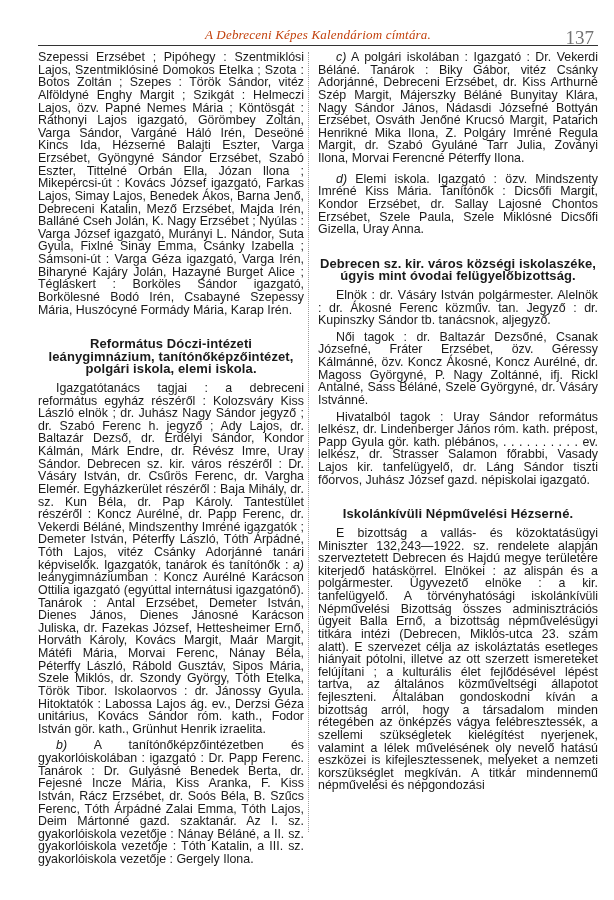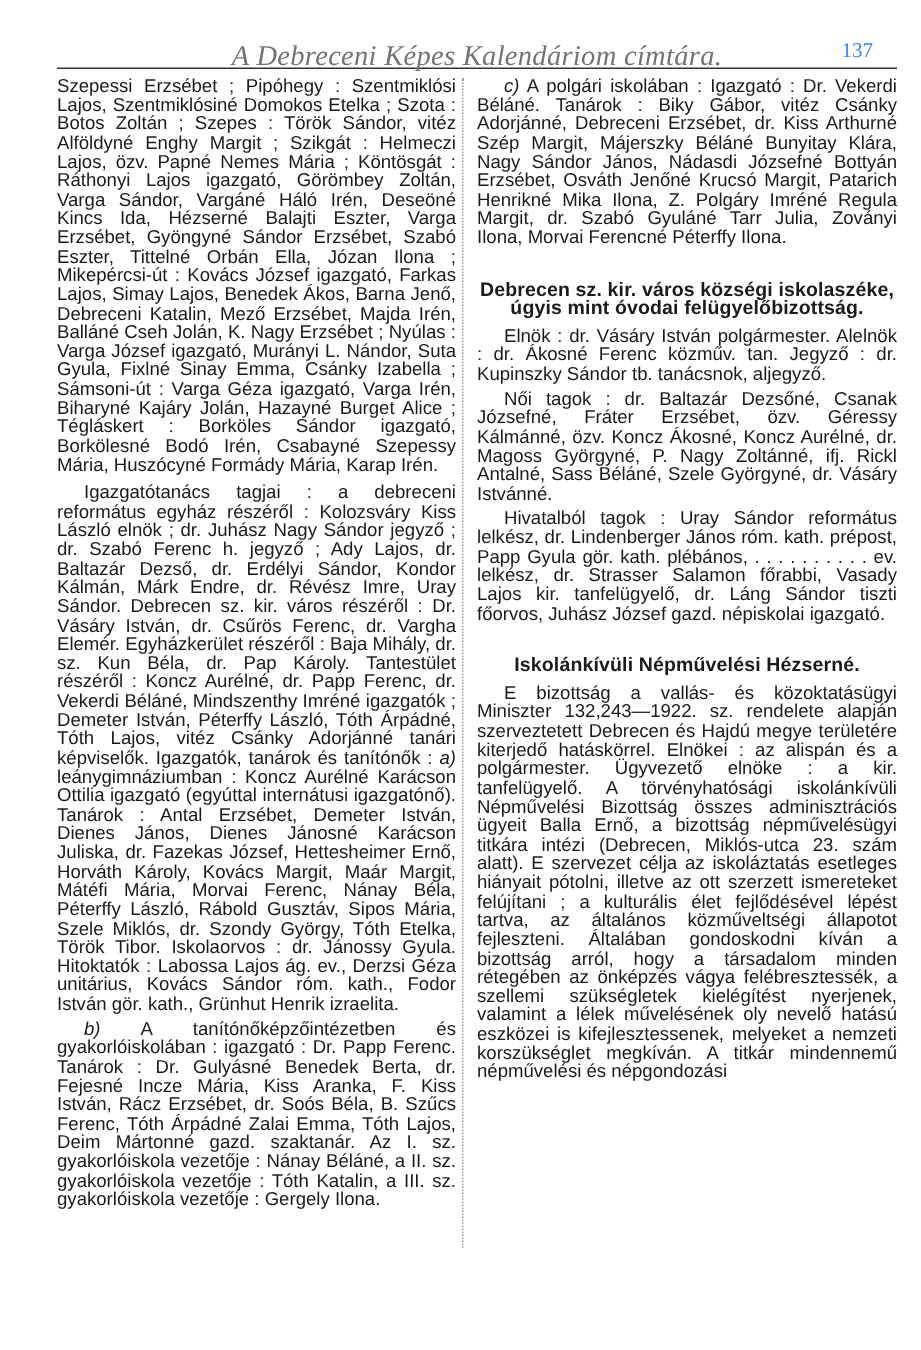--- a/index.html
+++ b/index.html
@@ -10,25 +10,25 @@
       position: relative;
     }
     .page { position: absolute; left: 0; top: 0; width: 614px; height: 900px; }
     .running-head {
       position: absolute; left: 38px; top: 27px; width: 560px; height: 18px;
       border-bottom: 1.5px solid #333;
     }
     .running-title {
       position: absolute; left: 0; right: 0; top: 0; text-align: center;
       font-family: "Liberation Serif", serif; font-style: italic;
-      font-size: 19px; letter-spacing: 0.2px; color: #737373;
+      font-size: 13px; letter-spacing: 0.2px; color: #c2410c;
     }
     .page-number {
-      position: absolute; right: 16px; top: 0;
-      font-family: "Liberation Serif", serif; font-size: 14px; color: #3b82f6;
+      position: absolute; right: 4px; top: 0;
+      font-family: "Liberation Serif", serif; font-size: 19px; color: #737373;
     }
     .col {
       position: absolute; top: 51px;
       font-family: Liberation Sans, sans-serif;
       font-size: 12.4px; line-height: 12.62px;
       text-align: justify; hyphens: manual;
       color: #1a1a1a;
     }
     .col-left { left: 38px; width: 266px; }
     .col-right { left: 318px; width: 280px; }
@@ -56,29 +56,31 @@
   <div class="running-head">
     <div class="running-title">A Debreceni Képes Kalendáriom címtára.</div>
     <div class="page-number">137</div>
   </div>
 
   <div class="divider"></div>
 
   <div class="col col-left">
     <p>Szepessi Erzsébet ; Pipóhegy : Szentmiklósi Lajos, Szentmiklósiné Domokos Etelka ; Szota : Botos Zoltán ; Szepes : Török Sándor, vitéz Alföldyné Enghy Margit ; Szikgát : Helmeczi Lajos, özv. Papné Nemes Mária ; Köntösgát : Ráthonyi Lajos igazgató, Görömbey Zoltán, Varga Sándor, Vargáné Háló Irén, Deseöné Kincs Ida, Hézserné Balajti Eszter, Varga Erzsébet, Gyöngyné Sándor Erzsébet, Szabó Eszter, Tittelné Orbán Ella, Józan Ilona ; Mikepércsi-út : Kovács József igazgató, Farkas Lajos, Simay Lajos, Benedek Ákos, Barna Jenő, Debreceni Katalin, Mező Erzsébet, Majda Irén, Balláné Cseh Jolán, K. Nagy Erzsébet ; Nyúlas : Varga József igazgató, Murányi L. Nándor, Suta Gyula, Fixlné Sinay Emma, Csánky Izabella ; Sámsoni-út : Varga Géza igazgató, Varga Irén, Biharyné Kajáry Jolán, Hazayné Burget Alice ; Téglás­kert : Borköles Sándor igazgató, Borkölesné Bodó Irén, Csabayné Szepessy Mária, Huszócyné Formády Mária, Karap Irén.</p>
 
+    <p class="heading heading-just gap-l">Református Dóczi-intézeti leánygimnázium, tanítónőképzőintézet, polgári iskola, elemi iskola.</p>
 
     <p class="indent after-heading"><span>Igazgatótanács tagjai : a debreceni református egyház részéről : Kolozsváry Kiss László elnök ; dr. Juhász Nagy Sándor jegyző ; dr. Szabó Ferenc h. jegyző ; Ady Lajos, dr. Baltazár Dezső, dr. Erdélyi Sándor, Kondor Kálmán, Márk Endre, dr. Révész Imre, Uray Sándor. Debrecen sz. kir. város részéről : Dr. Vásáry István, dr. Csűrös Ferenc, dr. Vargha Elemér. Egyházkerület részéről : Baja Mihály, dr. sz. Kun Béla, dr. Pap Károly. Tantestület részéről : Koncz Aurélné, dr. Papp Ferenc, dr. Vekerdi Béláné, Mindszenthy Imréné igazgatók ; Demeter István, Péterffy László, Tóth Árpádné, Tóth Lajos, vitéz Csánky Adorjánné tanári képviselők. Igazgatók, tanárok és tanítónők : </span><span class="ital">a)</span><span> leánygimnáziumban : Koncz Aurélné Karácson Ottilia igazgató (egyúttal internátusi igazgatónő). Tanárok : Antal Erzsébet, Demeter István, Dienes János, Dienes Jánosné Karácson Juliska, dr. Fazekas József, Hettesheimer Ernő, Horváth Károly, Kovács Margit, Maár Margit, Mátéfi Mária, Morvai Ferenc, Nánay Béla, Péterffy László, Rábold Gusztáv, Sipos Mária, Szele Miklós, dr. Szondy György, Tóth Etelka, Török Tibor. Iskolaorvos : dr. Jánossy Gyula. Hitoktatók : Labossa Lajos ág. ev., Derzsi Géza unitárius, Kovács Sándor róm. kath., Fodor István gör. kath., Grünhut Henrik izraelita.</span></p>
 
     <p class="indent gap-s"><span class="ital">b)</span><span> A tanítónőképzőintézetben és gyakorlóiskolában : igazgató : Dr. Papp Ferenc. Tanárok : Dr. Gulyásné Benedek Berta, dr. Fejesné Incze Mária, Kiss Aranka, F. Kiss István, Rácz Erzsébet, dr. Soós Béla, B. Szűcs Ferenc, Tóth Árpádné Zalai Emma, Tóth Lajos, Deim Mártonné gazd. szaktanár. Az I. sz. gyakorlóiskola vezetője : Nánay Béláné, a II. sz. gyakorlóiskola vezetője : Tóth Katalin, a III. sz. gyakorlóiskola vezetője : Gergely Ilona.</span></p>
   </div>
 
   <div class="col col-right">
     <p class="indent"><span class="ital">c)</span><span> A polgári iskolában : Igazgató : Dr. Vekerdi Béláné. Tanárok : Biky Gábor, vitéz Csánky Adorjánné, Debreceni Erzsébet, dr. Kiss Arthurné Szép Margit, Májerszky Béláné Bunyitay Klára, Nagy Sándor János, Nádasdi Józsefné Bottyán Erzsébet, Osváth Jenőné Krucsó Margit, Patarich Henrikné Mika Ilona, Z. Polgáry Imréné Regula Margit, dr. Szabó Gyuláné Tarr Julia, Zoványi Ilona, Morvai Ferencné Péterffy Ilona.</span></p>
 
+    <p class="indent" style="margin-top:8px"><span class="ital">d)</span><span> Elemi iskola. Igazgató : özv. Mindszenty Imréné Kiss Mária. Tanítónők : Dicsőfi Margit, Kondor Erzsébet, dr. Sallay Lajosné Chontos Erzsébet, Szele Paula, Szele Miklósné Dicsőfi Gizella, Uray Anna.</span></p>
 
     <p class="heading heading-just gap-l">Debrecen sz. kir. város községi iskolaszéke, úgyis mint óvodai felügyelőbizottság.</p>
 
     <p class="indent after-heading">Elnök : dr. Vásáry István polgármester. Alelnök : dr. Ákosné Ferenc közműv. tan. Jegyző : dr. Kupinszky Sándor tb. tanácsnok, aljegyző.</p>
     <p class="indent gap-s">Női tagok : dr. Baltazár Dezsőné, Csanak Józsefné, Fráter Erzsébet, özv. Géressy Kálmánné, özv. Koncz Ákosné, Koncz Aurélné, dr. Magoss Györgyné, P. Nagy Zoltánné, ifj. Rickl Antalné, Sass Béláné, Szele Györgyné, dr. Vásáry Istvánné.</p>
     <p class="indent gap-s">Hivatalból tagok : Uray Sándor református lelkész, dr. Lindenberger János róm. kath. prépost, Papp Gyula gör. kath. plébános, . . . . . . . . . . ev. lelkész, dr. Strasser Salamon főrabbi, Vasady Lajos kir. tanfelügyelő, dr. Láng Sándor tiszti főorvos, Juhász József gazd. népiskolai igazgató.</p>
 
     <p class="heading gap-l">Iskolánkívüli Népművelési Hézserné.</p>
 
     <p class="indent after-heading">E bizottság a vallás- és közoktatásügyi Miniszter 132,243—1922. sz. rendelete alapján szerveztetett Debrecen és Hajdú megye területére kiterjedő hatáskörrel. Elnökei : az alispán és a polgármester. Ügyvezető elnöke : a kir. tanfelügyelő. A törvényhatósági iskolánkívüli Népművelési Bizottság összes adminisztrációs ügyeit Balla Ernő, a bizottság népművelésügyi titkára intézi (Debrecen, Miklós-utca 23. szám alatt). E szervezet célja az iskoláztatás esetleges hiányait pótolni, illetve az ott szerzett ismereteket felújítani ; a kulturális élet fejlődésével lépést tartva, az általános közműveltségi állapotot fejleszteni. Általában gondoskodni kíván a bizottság arról, hogy a társadalom minden rétegében az önképzés vágya felébresztessék, a szellemi szükségletek kielégítést nyerjenek, valamint a lélek művelésének oly nevelő hatású eszközei is kifejlesztessenek, melyeket a nemzeti korszükséglet megkíván. A titkár mindennemű népművelési és népgondozási</p>

